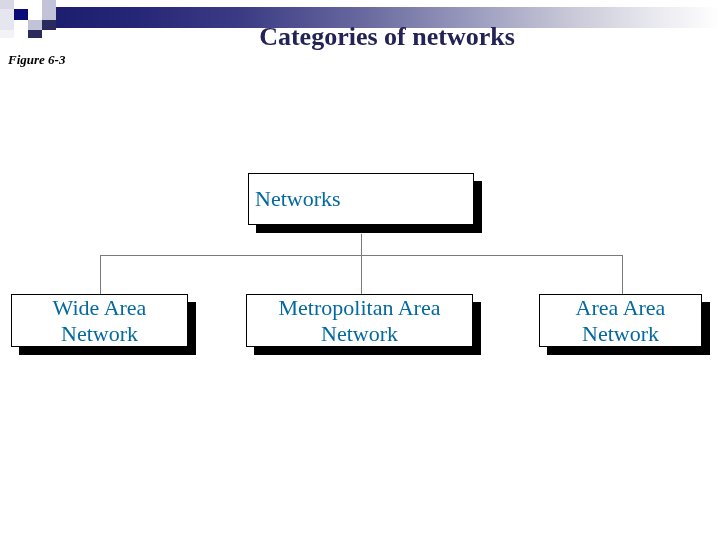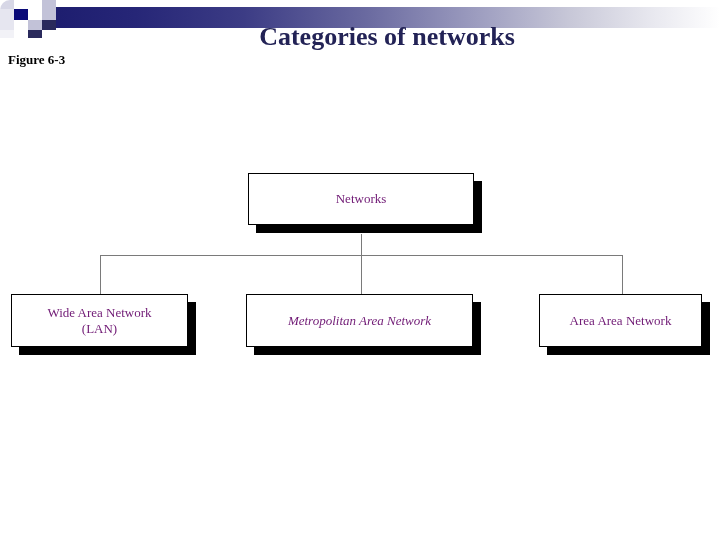--- a/index.html
+++ b/index.html
@@ -8,21 +8,20 @@
     padding: 0;
     background: #ffffff;
   }
   #slide {
     position: relative;
     width: 720px;
     height: 540px;
     background: #ffffff;
     overflow: hidden;
     font-family: "Liberation Serif", "DejaVu Serif", serif;
-    border-radius: 10px;
   }
 
   
   .header-bar {
     position: absolute;
     left: 40px;
     top: 7px;
     width: 680px;
     height: 21px;
     background: linear-gradient(to right,
@@ -51,42 +50,42 @@
     white-space: nowrap;
   }
   .figure-label {
     position: absolute;
     left: 8px;
     top: 52px;
     font-size: 13px;
     font-weight: bold;
     color: #000000;
     white-space: nowrap;
+    font-style: italic;
   }
 
   
   #diagram {
     position: absolute;
     left: 0;
     top: 0;
     width: 720px;
     height: 540px;
   }
   .node {
     position: absolute;
     box-sizing: border-box;
     background: #ffffff;
     border: 1px solid #000000;
     display: flex;
     align-items: center;
-    justify-content: center;
     text-align: center;
     line-height: 1.18;
-    color: #701a75;
-    font-size: 13px;
+    color: #0369a1;
+    font-size: 22px;
     z-index: 3;
   }
   .node-shadow {
     position: absolute;
     background: #000000;
     z-index: 2;
   }
   .node .label { display: block; padding: 0 6px; }
 
   
@@ -136,26 +135,25 @@
 
     <div class="node-shadow" style="left:256px; top:181px; width:226px; height:52px;"></div>
     <div class="node" style="left:248px; top:173px; width:226px; height:52px;">
       <span class="label">Networks</span>
     </div>
 
     <div class="node-shadow" style="left:19px; top:302px; width:177px; height:53px;"></div>
     <div class="node" style="left:11px; top:294px; width:177px; height:53px;">
       <span>
         <span class="label">Wide Area Network</span>
-        <span class="label">(LAN)</span>
       </span>
     </div>
 
     <div class="node-shadow" style="left:254px; top:302px; width:227px; height:53px;"></div>
-    <div class="node" style="left:246px; top:294px; width:227px; height:53px;font-style:italic;">
+    <div class="node" style="left:246px; top:294px; width:227px; height:53px;">
       <span>
         <span class="label">Metropolitan Area Network</span>
       </span>
     </div>
 
     <div class="node-shadow" style="left:547px; top:302px; width:163px; height:53px;"></div>
     <div class="node" style="left:539px; top:294px; width:163px; height:53px;">
       <span>
         <span class="label">Area Area Network</span>
       </span>

